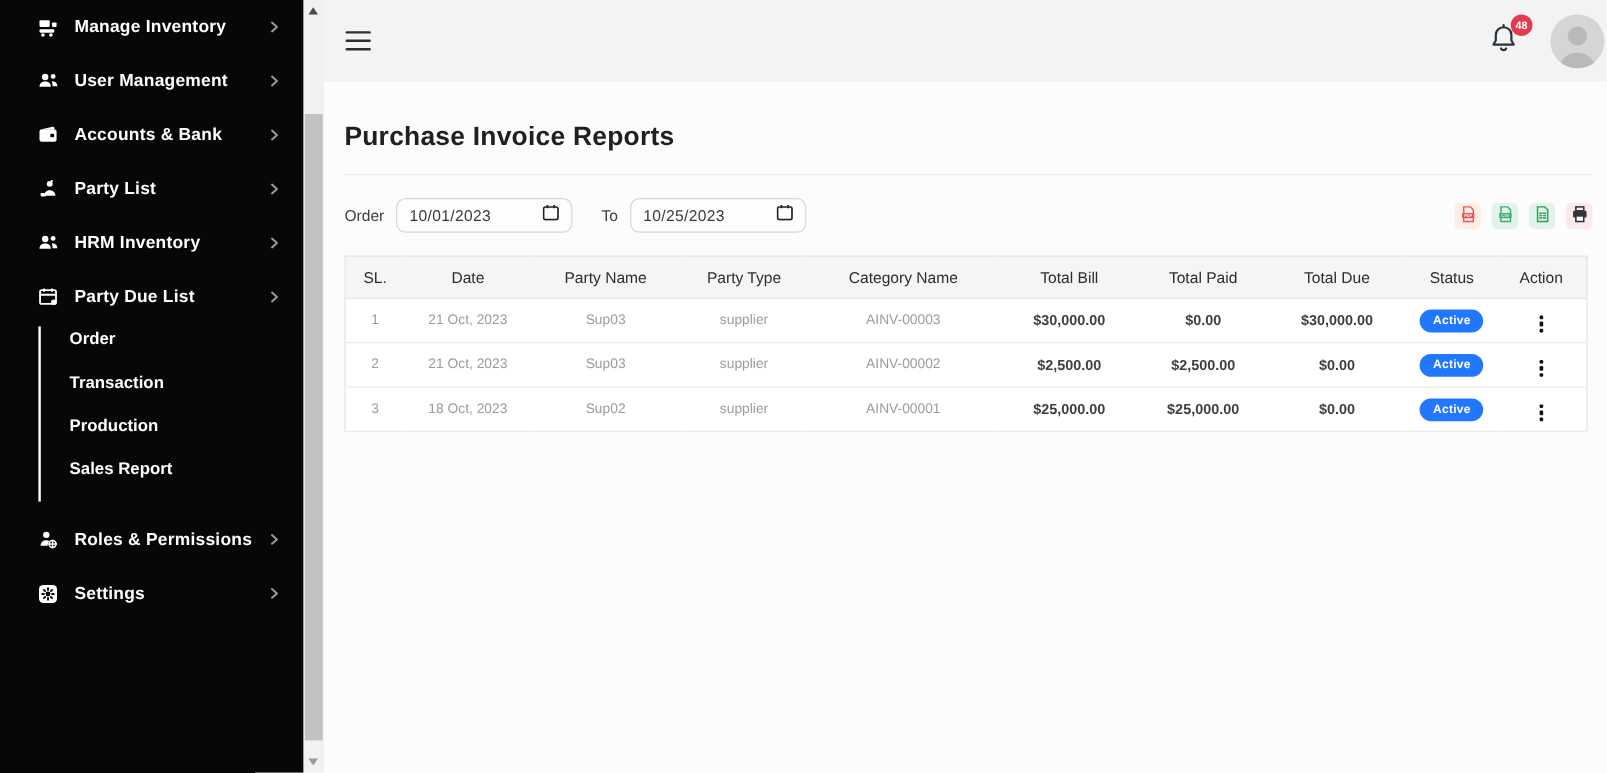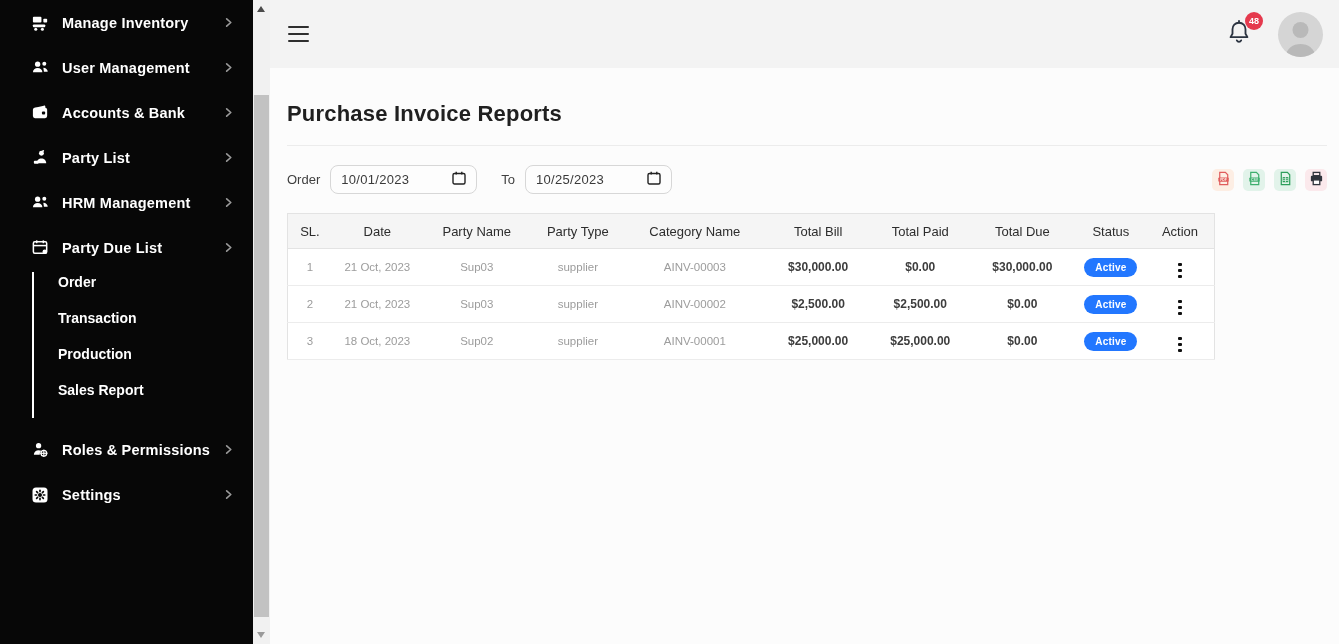--- a/index.html
+++ b/index.html
@@ -34,21 +34,21 @@
     border-bottom:6px solid #4a4a4a; }
   .sb-arrow-down { position:absolute; bottom:6px; left:4px; width:0; height:0;
     border-left:4.5px solid transparent; border-right:4.5px solid transparent;
     border-top:6px solid #9a9a9a; }
   .sb-thumb { position:absolute; left:1px; top:95px; width:15px; height:522px;
     background:#c2c2c2; }
 
   
   .main { margin-left:17px; flex:1; display:flex; flex-direction:column; background:#fcfcfc; }
   .topbar { height:68px; background:#f3f3f3; display:flex; align-items:center;
-    padding:0 16px 0 18px;text-decoration:underline; }
+    padding:0 2px 0 18px;text-decoration:underline; }
   .hamburger { width:21px; cursor:pointer; }
   .hamburger span { display:block; height:2px; background:#2e2e2e; margin:5px 0; border-radius:1px; }
   .topbar-right { margin-left:auto; display:flex; align-items:center; gap:24px; }
   .bell-wrap { position:relative; width:28px; height:32px; cursor:pointer; }
   .badge { position:absolute; top:-6px; right:-9px; min-width:18px; height:18px;
     background:#e5394d; color:#fff; border-radius:50%; font-size:9px; font-weight:700;
     display:flex; align-items:center; justify-content:center; padding:0 3px; }
   .avatar { width:45px; height:45px; border-radius:50%; background:#d5d5d5;
     overflow:hidden; display:flex; align-items:flex-end; justify-content:center; cursor:pointer; }
 
@@ -66,21 +66,21 @@
   .to-label { margin-left:24px; }
   .export-group { margin-left:auto; display:flex; gap:9px; }
   .export-btn { width:22px; height:22px; border-radius:5px; display:flex; align-items:center;
     justify-content:center; cursor:pointer; border:none; }
   .bg-pdf   { background:#fdeee4; }
   .bg-csv   { background:#e2f3ea; }
   .bg-excel { background:#e2f3ea; }
   .bg-print { background:#fbe9ec; }
 
   
-  .report-table { margin-top:19px; width:928px; border-collapse:collapse;
+  .report-table { margin-top:19px; width:1036px; border-collapse:collapse;
     border:1px solid #e3e3e3; background:#fff; }
   .report-table thead tr { background:#f5f5f5; height:35px; }
   .report-table th { font-size:13px; font-weight:500; color:#2d2d2d; text-align:center;
     border-bottom:1px solid #e3e3e3; }
   .report-table tbody tr { height:37px; border-bottom:1px solid #ececec; background:#fff; }
   .report-table td { text-align:center; }
   .cell-muted { font-size:11.5px; color:#9c9c9c; }
   .cell-money { font-size:12px; color:#3d3d3d; font-weight:700; }
   .status-pill { display:inline-block; background:#2277ff; color:#fff; font-size:10px;
     font-weight:700; padding:4px 11px; border-radius:11px; letter-spacing:.2px; cursor:pointer; }
@@ -165,21 +165,21 @@
 
     <div class="nav-item">
       <span class="nav-icon">
         <svg width="19" height="19" viewBox="0 0 20 20">
             <circle cx="7" cy="6.5" r="2.8" fill="#fff"></circle>
             <path d="M2 15c0-2.8 2.2-4.5 5-4.5s5 1.7 5 4.5z" fill="#fff"></path>
             <circle cx="14" cy="6" r="2.1" fill="#fff"></circle>
             <path d="M13 10.3c2.6.1 4.6 1.7 4.6 4.2h-4z" fill="#fff"></path>
           </svg>
       </span>
-      <span class="nav-label">HRM Management</span>
+      <span class="nav-label">HRM Inventory</span>
       <span class="nav-chev">
         <svg width="11" height="11" viewBox="0 0 12 12">
             <polyline points="4,2 8.5,6 4,10" fill="none" stroke="#9a9a9a" stroke-width="1.8" stroke-linecap="round" stroke-linejoin="round"></polyline>
           </svg>
       </span>
     </div>
 
     <div class="nav-item">
       <span class="nav-icon">
         <svg width="19" height="19" viewBox="0 0 20 20">

